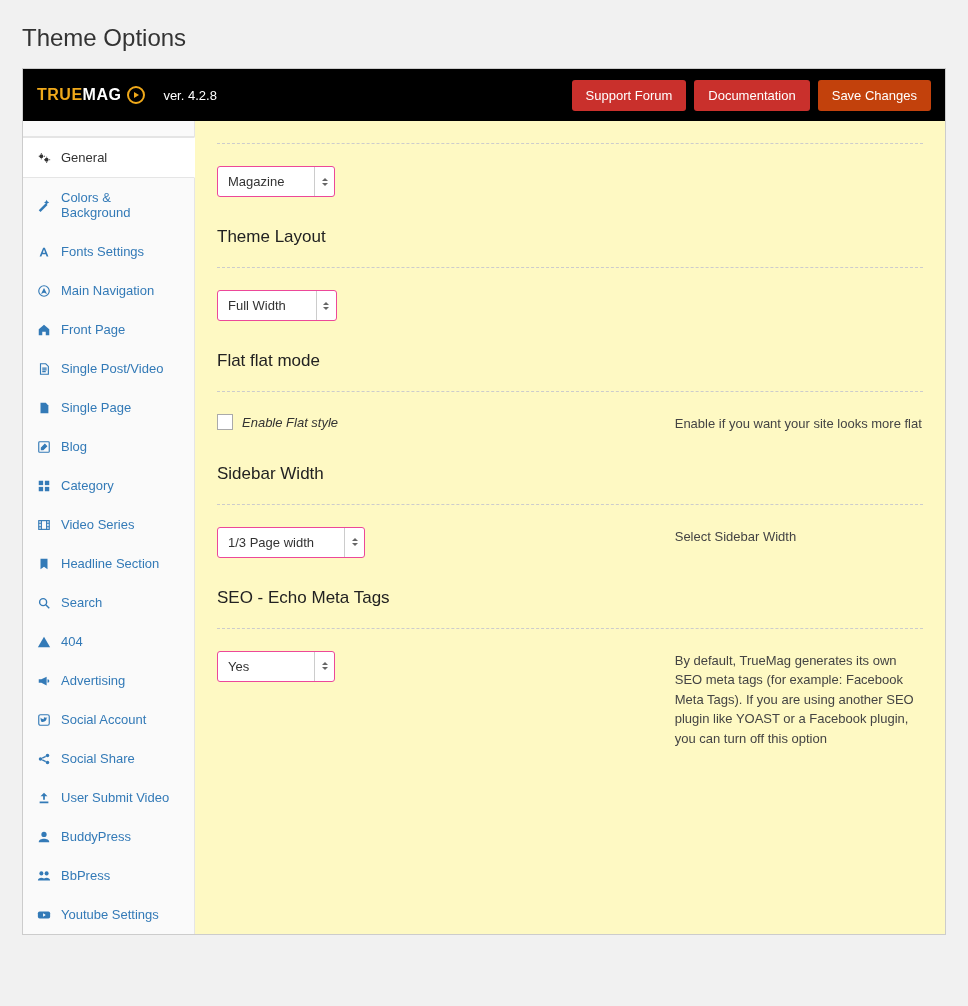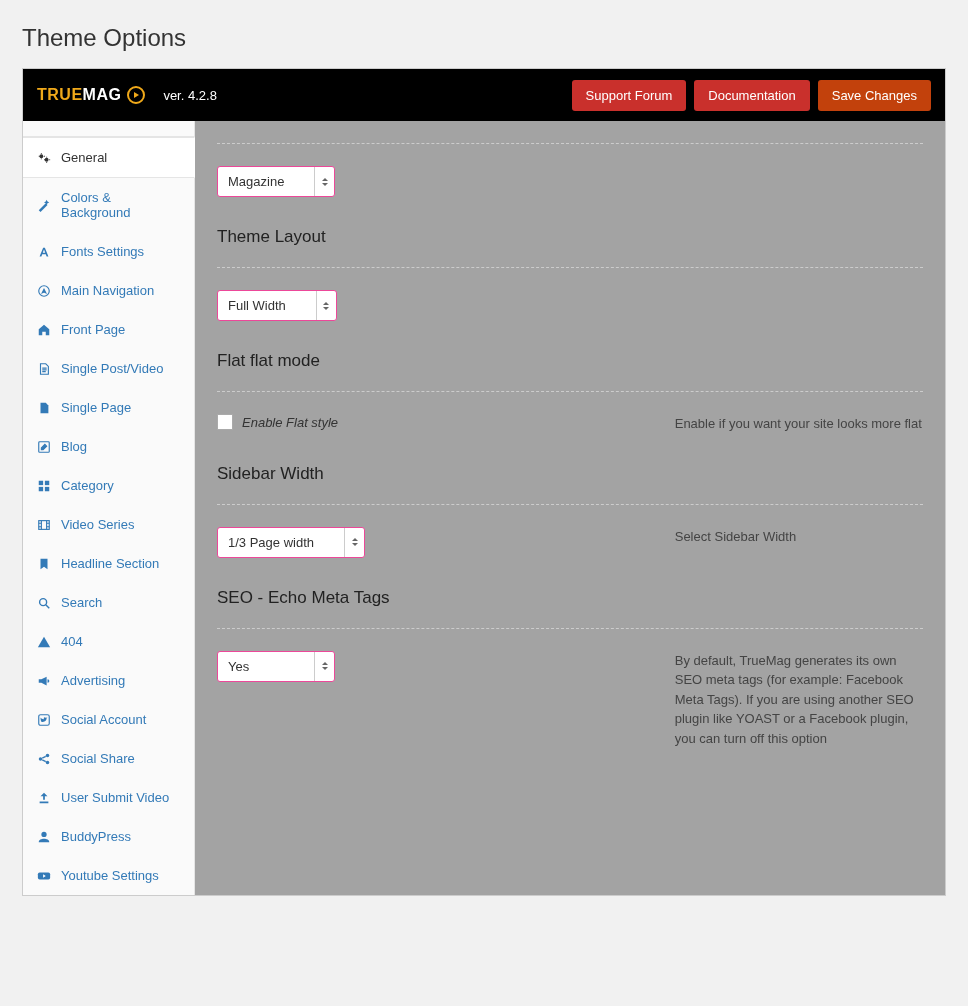--- a/index.html
+++ b/index.html
@@ -70,21 +70,21 @@
   font-size: 13px;
   border-radius: 3px;
   cursor: pointer;
   margin-left: 8px;
 }
 .btn-red { background: #c9302c; }
 .btn-blue { background: #c2410c; text-align: right; }
 
 .body {
   display: flex;
-  background: #a3a3a3;
+  background: #fef9c3;
   justify-content: flex-end;
 }
 .sidebar {
   width: 172px;
   flex-shrink: 0;
   border-right: 1px solid #e5e5e5;
 }
 .nav-item {
   display: flex;
   align-items: center;
@@ -363,20 +363,30 @@
           <span>User Submit Video</span>
         </div>
         <div class="nav-item">
           <span class="nav-icon">
               <svg viewBox="0 0 16 16" fill="currentColor">
                 <circle cx="8" cy="5" r="3"></circle>
                 <path d="M2 14c0-3 3-4 6-4s6 1 6 4z"></path>
               </svg>
             </span>
           <span>BuddyPress</span>
+        </div>
+        <div class="nav-item">
+          <span class="nav-icon">
+              <svg viewBox="0 0 16 16" fill="currentColor">
+                <circle cx="5" cy="5" r="2.3"></circle>
+                <circle cx="11" cy="5" r="2.3"></circle>
+                <path d="M1 13c0-2 2-3 4-3s4 1 4 3zm6 0c0-2 2-3 4-3s4 1 4 3z"></path>
+              </svg>
+            </span>
+          <span> BbPress</span>
         </div>
         <div class="nav-item">
           <span class="nav-icon">
               <svg viewBox="0 0 16 16" fill="currentColor">
                 <rect x="1" y="4" width="14" height="8" rx="2"></rect>
                 <path d="M7 6l3 2-3 2z" fill="#fff"></path>
               </svg>
             </span>
           <span>Youtube Settings</span>
         </div>

